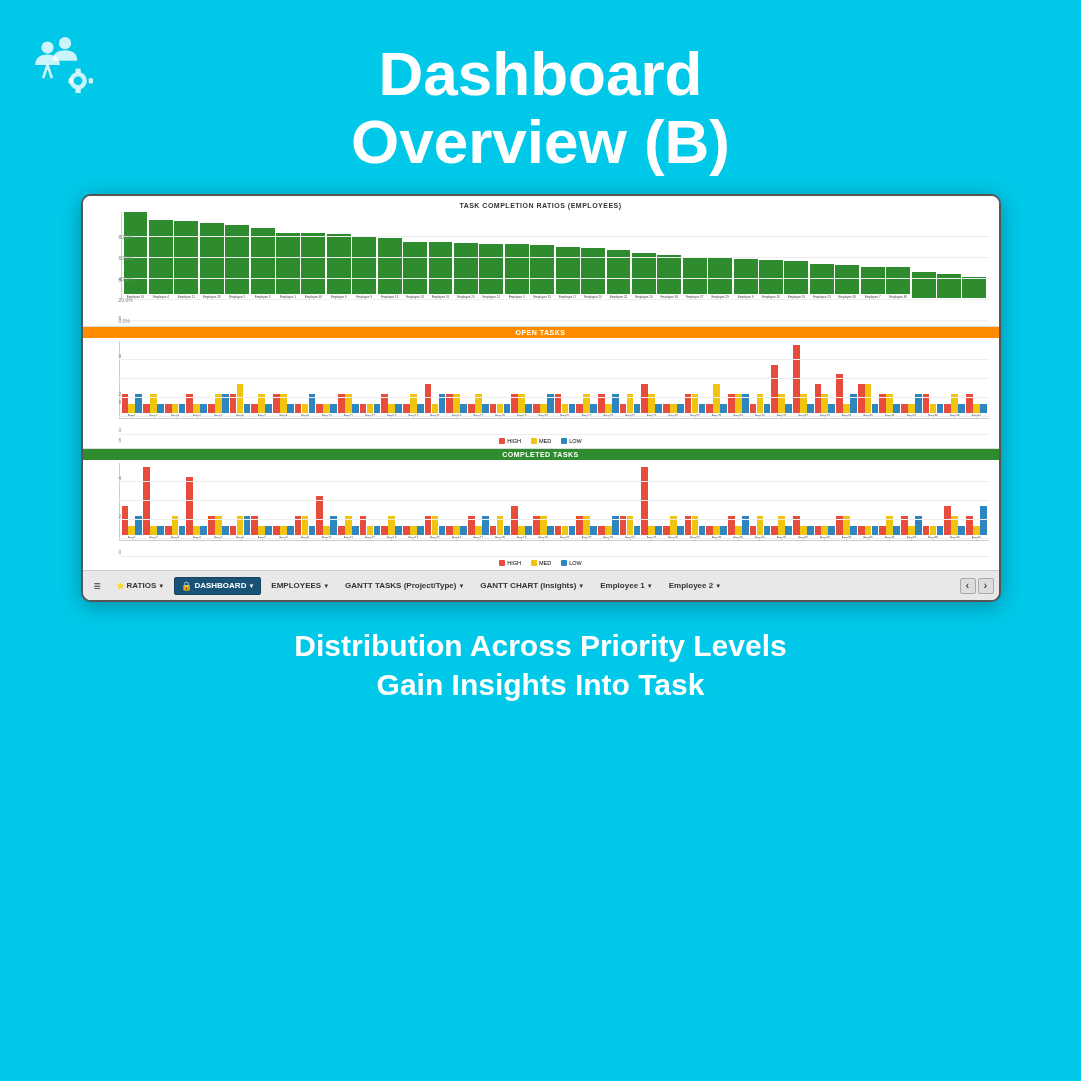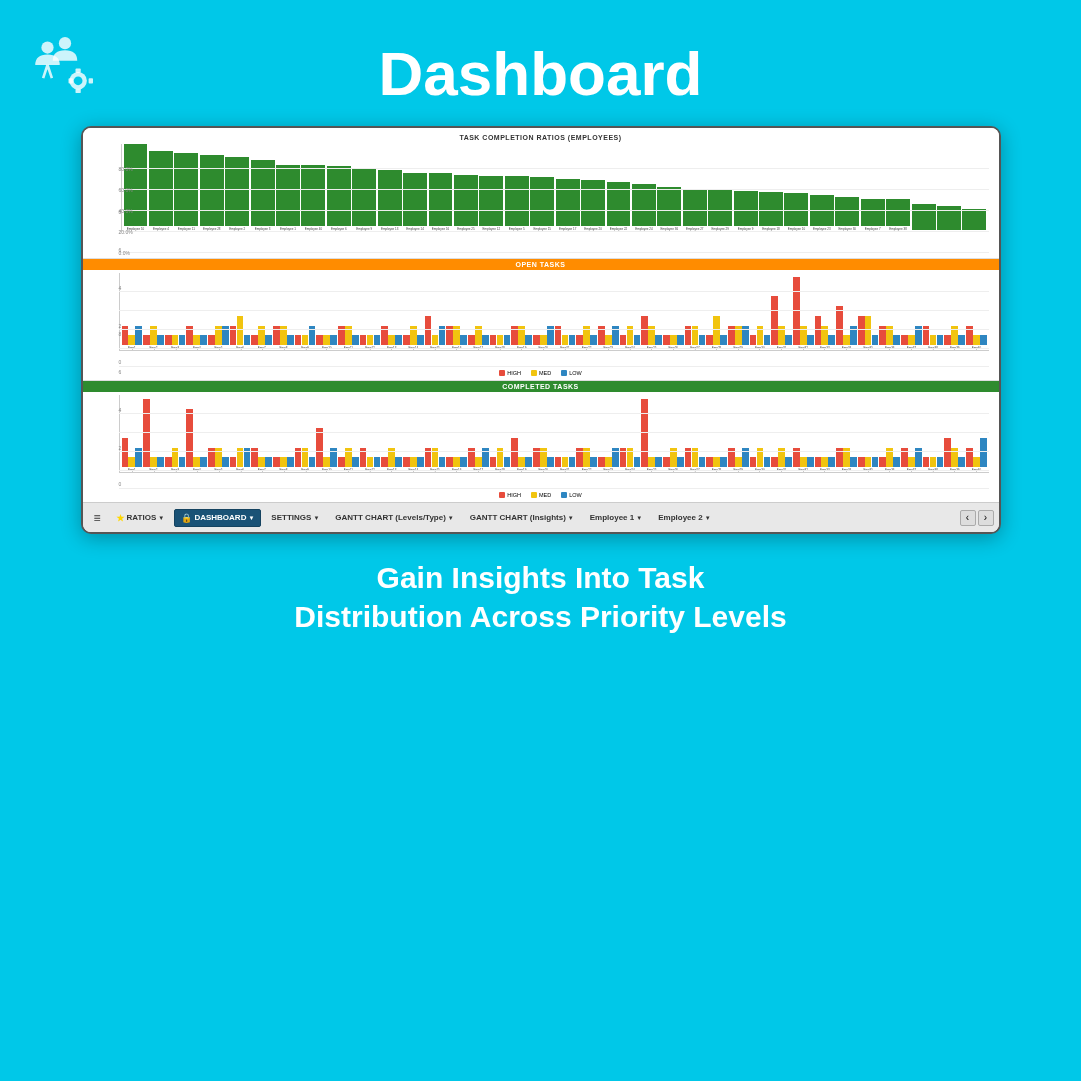--- a/index.html
+++ b/index.html
@@ -185,20 +185,21 @@
     <rect x="44" y="55" width="5" height="6" rx="1" fill="rgba(255,255,255,0.8)"></rect>
     <rect x="67" y="55" width="5" height="6" rx="1" fill="rgba(255,255,255,0.8)"></rect>
 
     <path d="M20 40 L15 55 M20 40 L25 55" stroke="rgba(255,255,255,0.8)" stroke-width="3" fill="none"></path>
   </svg>
 </div>
 
 <div class="title-section">
   <h1>
     <span>Dashboard</span><br>
+    <span>Overview (B)</span>
   </h1>
 </div>
 
 <div class="dashboard-window">
 
   <div class="chart-section" style="padding-bottom:4px;">
     <div class="chart-title">TASK COMPLETION RATIOS (EMPLOYEES)</div>
     <div class="chart-area">
 
       <div class="gridline" style="bottom:85px;">
@@ -1113,26 +1114,26 @@
       <span class="chevron">▼</span>
     </div>
 
     <div class="taskbar-btn active">
       <span class="lock-icon" style="color:white;">🔒</span>
       <span>DASHBOARD</span>
       <span class="chevron">▼</span>
     </div>
 
     <div class="taskbar-btn">
-      <span>SETTINGS</span>
+      <span>EMPLOYEES</span>
       <span class="chevron">▼</span>
     </div>
 
     <div class="taskbar-btn">
-      <span>GANTT CHART (Levels/Type)</span>
+      <span>GANTT TASKS (Project/Type)</span>
       <span class="chevron">▼</span>
     </div>
 
     <div class="taskbar-btn">
       <span>GANTT CHART (Insights)</span>
       <span class="chevron">▼</span>
     </div>
 
     <div class="taskbar-btn">
       <span>Employee 1</span>
@@ -1145,15 +1146,15 @@
     </div>
 
     <div class="taskbar-nav">
       <div class="taskbar-nav-btn">‹</div>
       <div class="taskbar-nav-btn">›</div>
     </div>
   </div>
 </div>
 
 <div class="bottom-text">
+  <p>Distribution Across Priority Levels</p>
   <p>Gain Insights Into Task</p>
-  <p>Distribution Across Priority Levels</p>
 </div>
 
 </body></html>

